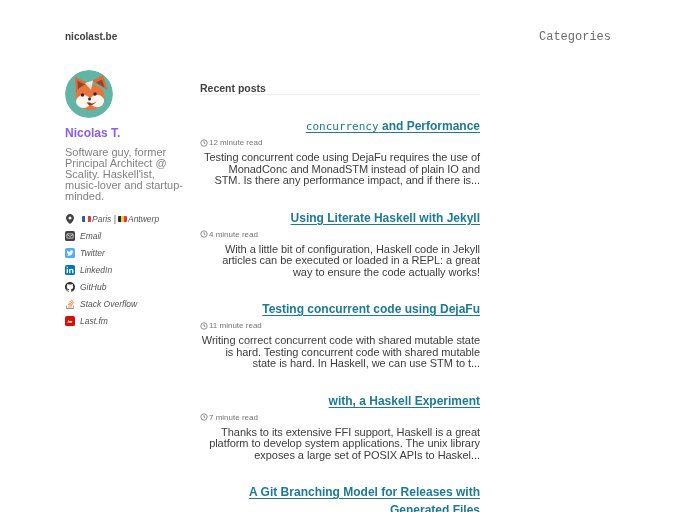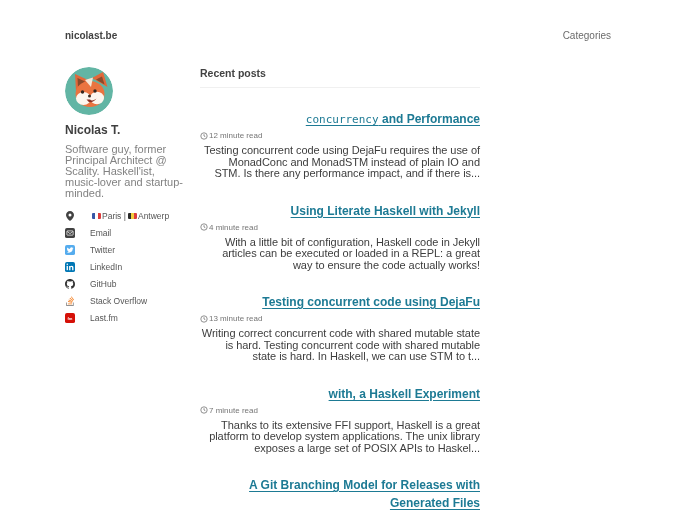--- a/index.html
+++ b/index.html
@@ -3,45 +3,45 @@
 <meta charset="utf-8">
 <style>
   * { margin:0; padding:0; box-sizing:border-box; }
   html,body { width:688px; height:512px; background:#fff; overflow:hidden;
     font-family:"Liberation Sans", sans-serif; color:#424242; }
 
   
   .header { display:flex; justify-content:space-between; align-items:baseline;
     padding:30px 77px 0 65px; }
   .site-title { font-size:10px; font-weight:700; color:#424242; text-decoration:none; }
-  .categories-link { font-size:10px; color:#6b6b6b; text-decoration:none; }
+  .categories-link { font-size:12px; color:#6b6b6b; text-decoration:none;font-family:Liberation Mono, monospace; }
 
   
   .layout { display:flex; padding-left:65px; margin-top:26px; }
   .sidebar { width:120px; flex-shrink:0; }
   .main { margin-left:15px; width:280px; }
 
   
   .avatar { width:48px; height:48px; border-radius:50%; overflow:hidden; display:block; }
-  .profile-name { margin-top:8px; font-size:12px; font-weight:700; color:#404040; }
+  .profile-name { margin-top:8px; font-size:12px; font-weight:700; color:#8b5cf6; }
   .bio { margin-top:7px; font-size:11px; line-height:11px; color:#828282; }
   .side-links { margin-top:8px; list-style:none; }
   .side-row { display:flex; align-items:center; height:17px; }
-  .side-row a, .side-row .loc { display:flex; align-items:center; gap:15px;
-    font-size:8.5px; color:#555; text-decoration:none; }
+  .side-row a, .side-row .loc { display:flex; align-items:center; gap:5px;
+    font-size:8.5px; color:#555; text-decoration:none;font-style:italic; }
   .side-icon { width:10px; height:10px; display:inline-flex; align-items:center;
     justify-content:center; flex-shrink:0; }
   .flag { display:inline-block; width:9px; height:6px; border-radius:1px;
     margin:0 1px 0 2px; vertical-align:middle; }
   .flag-fr { background:linear-gradient(to right,#3757a6 33%,#fff 33% 66%,#dd3c3c 66%); }
   .flag-be { background:linear-gradient(to right,#2b2b2b 33%,#f2ce3e 33% 66%,#dd3c3c 66%); }
 
   
-  .recent-heading { font-size:10.5px; font-weight:700; color:#424242;
-    padding-bottom:8px; border-bottom:1px solid #f0f0f0; }
+  .recent-heading { margin-top:12px; font-size:10.5px; font-weight:700; color:#424242;
+    padding-bottom:0; border-bottom:1px solid #f0f0f0; }
   .post { margin-top:21px;text-align:right; }
   .post-title { font-size:12px; font-weight:700; color:#1d7a94; line-height:15px;
     text-decoration:underline; text-underline-offset:2px; display:inline; }
   .post-title .code { font-family:"DejaVu Sans Mono", monospace; font-weight:400;
     font-size:11px; }
   .post-meta { margin-top:4px; display:flex; align-items:center; gap:1px;
     font-size:8px; color:#757575; }
   .post-excerpt { margin-top:5px; font-size:11px; line-height:11.5px; color:#3d3d3d;
     letter-spacing:-0.05px; }
 </style>
@@ -196,21 +196,21 @@
       <div class="post-excerpt">With a little bit of configuration, Haskell code in Jekyll articles can be executed or loaded in a REPL: a great way to ensure the code actually works!</div>
     </div>
 
     <div class="post">
       <a href="#" class="post-title">Testing concurrent code using DejaFu</a>
       <div class="post-meta">
         <svg width="8" height="8" viewBox="0 0 8 8">
             <circle cx="4" cy="4" r="3.2" fill="none" stroke="#757575" stroke-width="0.8"></circle>
             <path d="M4 2.2V4l1.3.7" fill="none" stroke="#757575" stroke-width="0.8"></path>
           </svg>
-        <span>13 minute read</span>
+        <span>11 minute read</span>
       </div>
       <div class="post-excerpt">Writing correct concurrent code with shared mutable state is hard. Testing concurrent code with shared mutable state is hard. In Haskell, we can use STM to t...</div>
     </div>
 
     <div class="post">
       <a href="#" class="post-title">with, a Haskell Experiment</a>
       <div class="post-meta">
         <svg width="8" height="8" viewBox="0 0 8 8">
             <circle cx="4" cy="4" r="3.2" fill="none" stroke="#757575" stroke-width="0.8"></circle>
             <path d="M4 2.2V4l1.3.7" fill="none" stroke="#757575" stroke-width="0.8"></path>

